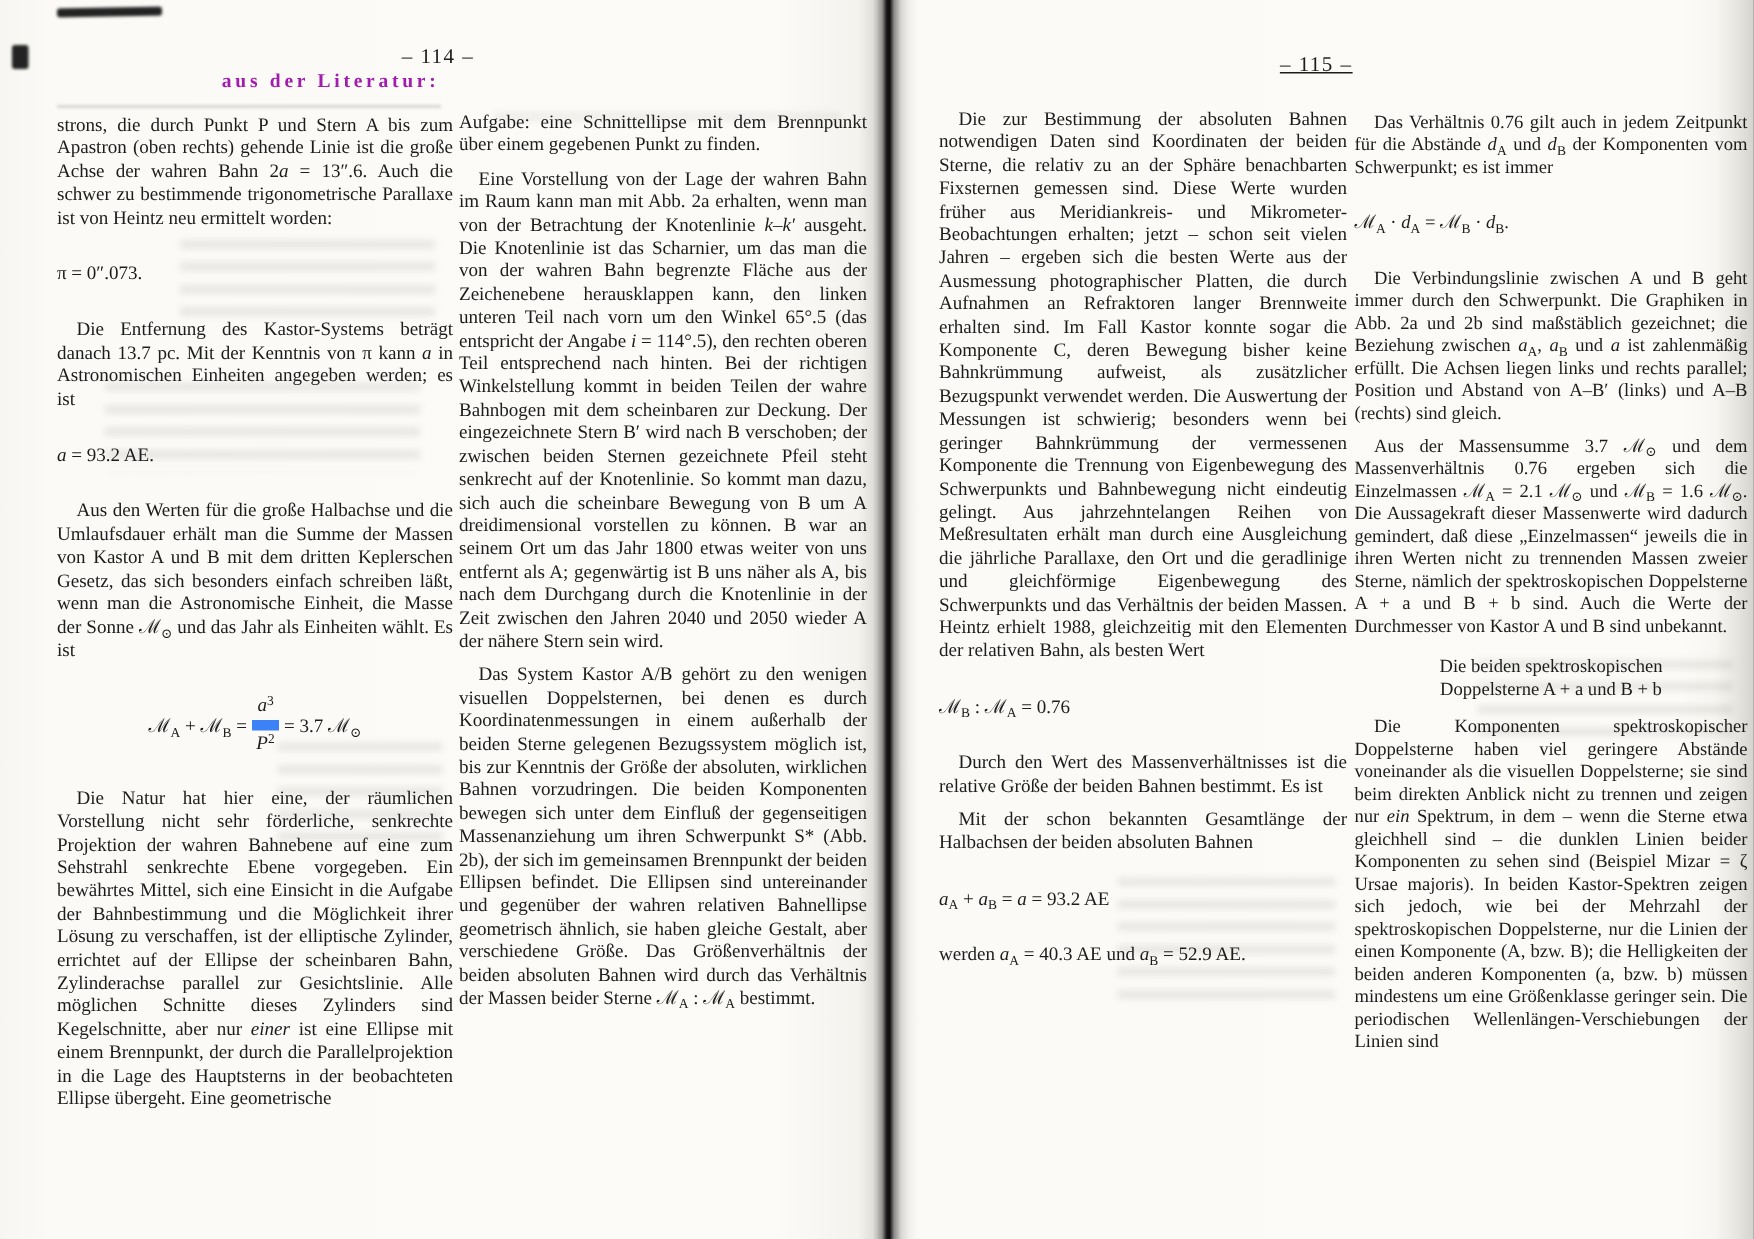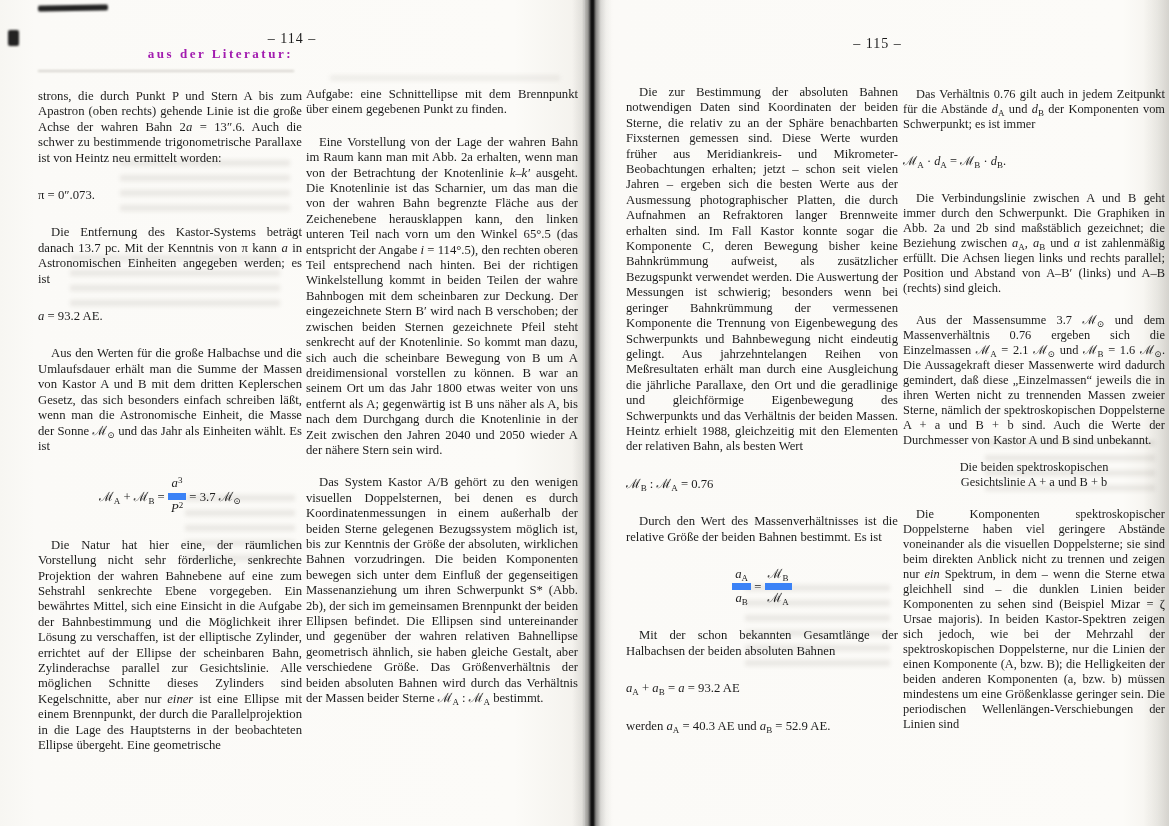--- a/index.html
+++ b/index.html
@@ -9,30 +9,30 @@
     font-family:"Liberation Serif","DejaVu Serif",serif;
     color:#1c1c1c;
   }
   .page{position:absolute;top:0;height:826px;}
   #page-left{left:0;width:584px;background:linear-gradient(90deg,#f7f6f2 0%,#fbfaf7 6%,#fcfbf8 88%,#f3f1ec 100%);}
   #page-right{left:585px;width:584px;background:linear-gradient(90deg,#f1efe9 0%,#fbfaf7 5%,#fcfbf8 92%,#f2f0ea 100%);}
   .pagehead{
     position:absolute;text-align:center;font-size:14px;letter-spacing:1px;color:#1c1c1c;
   }
   #head114{left:0;top:31px;width:584px;}
-  #head115{left:600px;top:36px;width:555px;}
+  #head115{left:600px;top:36px;width:555px;text-decoration:underline;}
   .col{
     position:absolute;font-size:12.7px;line-height:15.4px;text-align:justify;
     hyphens:auto;-webkit-hyphens:auto;
   }
   #p114c1{left:38px;top:72px;width:264px;}
   #p114c2{left:306px;top:70px;width:272px;}
   #p115c1{left:626px;top:68px;width:272px;}
   #p115c2{left:903px;top:70px;width:262px;font-size:12.4px;line-height:15px;}
-  .col p{margin:17px 0 7px;text-indent:13px;}
+  .col p{margin:4px 0 7px;text-indent:13px;}
   .col p.flush{text-indent:0;}
   .formula{margin:22px 0;text-indent:0;text-align:left;}
   .formula.center{text-align:center;}
   sub{font-size:9px;vertical-align:-3px;line-height:0;}
   sup{font-size:9px;vertical-align:4px;line-height:0;}
   .frac{display:inline-block;vertical-align:-0.85em;text-align:center;line-height:1.2;}
   .frac .num{display:block;border-bottom:7px solid #3b82f6;padding:0 3px 1px;}
   .frac .den{display:block;padding:1px 3px 0;}
   .subhead{font-weight:normal;text-align:center;text-indent:0;margin:12px 4px 10px;}
   .subhead div{text-indent:0;}
@@ -105,38 +105,33 @@
   <div class="col" id="p114c2">
     <p class="flush"><span>Aufgabe: eine Schnittellipse mit dem Brennpunkt über einem gegebenen Punkt zu finden.</span></p>
     <p><span>Eine Vorstellung von der Lage der wahren Bahn im Raum kann man mit Abb. 2a erhalten, wenn man von der Betrachtung der Knotenlinie </span><i>k–k′</i><span> ausgeht. Die Knotenlinie ist das Scharnier, um das man die von der wahren Bahn begrenzte Fläche aus der Zeichenebene herausklappen kann, den linken unteren Teil nach vorn um den Winkel 65°.5 (das entspricht der Angabe </span><i>i</i><span> = 114°.5), den rechten oberen Teil entsprechend nach hinten. Bei der richtigen Winkelstellung kommt in beiden Teilen der wahre Bahnbogen mit dem scheinbaren zur Deckung. Der eingezeichnete Stern B′ wird nach B verschoben; der zwischen beiden Sternen gezeichnete Pfeil steht senkrecht auf der Knotenlinie. So kommt man dazu, sich auch die scheinbare Bewegung von B um A dreidimensional vorstellen zu können. B war an seinem Ort um das Jahr 1800 etwas weiter von uns entfernt als A; gegenwärtig ist B uns näher als A, bis nach dem Durchgang durch die Knotenlinie in der Zeit zwischen den Jahren 2040 und 2050 wieder A der nähere Stern sein wird.</span></p>
     <p><span>Das System Kastor A/B gehört zu den wenigen visuellen Doppelsternen, bei denen es durch Koordinatenmessungen in einem außerhalb der beiden Sterne gelegenen Bezugssystem möglich ist, bis zur Kenntnis der Größe der absoluten, wirklichen Bahnen vorzudringen. Die beiden Komponenten bewegen sich unter dem Einfluß der gegenseitigen Massenanziehung um ihren Schwerpunkt S* (Abb. 2b), der sich im gemeinsamen Brennpunkt der beiden Ellipsen befindet. Die Ellipsen sind untereinander und gegenüber der wahren relativen Bahnellipse geometrisch ähnlich, sie haben gleiche Gestalt, aber verschiedene Größe. Das Größenverhältnis der beiden absoluten Bahnen wird durch das Verhältnis der Massen beider Sterne ℳ</span><sub>A</sub><span> : ℳ</span><sub>A</sub><span> bestimmt.</span></p>
   </div>
 
   <div class="col" id="p115c1">
     <p><span>Die zur Bestimmung der absoluten Bahnen notwendigen Daten sind Koordinaten der beiden Sterne, die relativ zu an der Sphäre benachbarten Fixsternen gemessen sind. Diese Werte wurden früher aus Meridiankreis- und Mikrometer-Beobachtungen erhalten; jetzt – schon seit vielen Jahren – ergeben sich die besten Werte aus der Ausmessung photographischer Platten, die durch Aufnahmen an Refraktoren langer Brennweite erhalten sind. Im Fall Kastor konnte sogar die Komponente C, deren Bewegung bisher keine Bahnkrümmung aufweist, als zusätzlicher Bezugspunkt verwendet werden. Die Auswertung der Messungen ist schwierig; besonders wenn bei geringer Bahnkrümmung der vermessenen Komponente die Trennung von Eigenbewegung des Schwerpunkts und Bahnbewegung nicht eindeutig gelingt. Aus jahrzehntelangen Reihen von Meßresultaten erhält man durch eine Ausgleichung die jährliche Parallaxe, den Ort und die geradlinige und gleichförmige Eigenbewegung des Schwerpunkts und das Verhältnis der beiden Massen. Heintz erhielt 1988, gleichzeitig mit den Elementen der relativen Bahn, als besten Wert</span></p>
     <div class="formula"><span>ℳ</span><sub>B</sub><span> : ℳ</span><sub>A</sub><span> = 0.76</span></div>
     <p><span>Durch den Wert des Massenverhältnisses ist die relative Größe der beiden Bahnen bestimmt. Es ist</span></p>
-    <div class="formula center">
-      <span class="frac"><span class="num"><i>a</i><sub>A</sub></span><span class="den"><i>a</i><sub>B</sub></span></span>
-      <span>=</span>
-      <span class="frac"><span class="num"><span>ℳ</span><sub>B</sub></span><span class="den"><span>ℳ</span><sub>A</sub></span></span>
-    </div>
     <p><span>Mit der schon bekannten Gesamtlänge der Halbachsen der beiden absoluten Bahnen</span></p>
     <div class="formula"><i>a</i><sub>A</sub><span> + </span><i>a</i><sub>B</sub><span> = </span><i>a</i><span> = 93.2 AE</span></div>
     <p class="flush"><span>werden </span><i>a</i><sub>A</sub><span> = 40.3 AE und </span><i>a</i><sub>B</sub><span> = 52.9 AE.</span></p>
   </div>
 
   <div class="col" id="p115c2">
     <p><span>Das Verhältnis 0.76 gilt auch in jedem Zeitpunkt für die Abstände </span><i>d</i><sub>A</sub><span> und </span><i>d</i><sub>B</sub><span> der Komponenten vom Schwerpunkt; es ist immer</span></p>
     <div class="formula"><span>ℳ</span><sub>A</sub><span> · </span><i>d</i><sub>A</sub><span> = ℳ</span><sub>B</sub><span> · </span><i>d</i><sub>B</sub><span>.</span></div>
     <p><span>Die Verbindungslinie zwischen A und B geht immer durch den Schwerpunkt. Die Graphiken in Abb. 2a und 2b sind maßstäblich gezeichnet; die Beziehung zwischen </span><i>a</i><sub>A</sub><span>, </span><i>a</i><sub>B</sub><span> und </span><i>a</i><span> ist zahlenmäßig erfüllt. Die Achsen liegen links und rechts parallel; Position und Abstand von A–B′ (links) und A–B (rechts) sind gleich.</span></p>
     <p><span>Aus der Massensumme 3.7 ℳ</span><sub>⊙</sub><span> und dem Massenverhältnis 0.76 ergeben sich die Einzelmassen ℳ</span><sub>A</sub><span> = 2.1 ℳ</span><sub>⊙</sub><span> und ℳ</span><sub>B</sub><span> = 1.6 ℳ</span><sub>⊙</sub><span>. Die Aussagekraft dieser Massenwerte wird dadurch gemindert, daß diese „Einzelmassen“ jeweils die in ihren Werten nicht zu trennenden Massen zweier Sterne, nämlich der spektroskopischen Doppelsterne A + a und B + b sind. Auch die Werte der Durchmesser von Kastor A und B sind unbekannt.</span></p>
     <div class="subhead">
       <div>Die beiden spektroskopischen</div>
-      <div>Gesichtslinie A + a und B + b</div>
+      <div>Doppelsterne A + a und B + b</div>
     </div>
     <p><span>Die Komponenten spektroskopischer Doppelsterne haben viel geringere Abstände voneinander als die visuellen Doppelsterne; sie sind beim direkten Anblick nicht zu trennen und zeigen nur </span><i>ein</i><span> Spektrum, in dem – wenn die Sterne etwa gleichhell sind – die dunklen Linien beider Komponenten zu sehen sind (Beispiel Mizar = ζ Ursae majoris). In beiden Kastor-Spektren zeigen sich jedoch, wie bei der Mehrzahl der spektroskopischen Doppelsterne, nur die Linien der einen Komponente (A, bzw. B); die Helligkeiten der beiden anderen Komponenten (a, bzw. b) müssen mindestens um eine Größenklasse geringer sein. Die periodischen Wellenlängen-Verschiebungen der Linien sind</span></p>
   </div>
 
   <div id="gutter"></div>
   <div id="right-edge-shade"></div>
 
 </div>
 
 </body></html>

